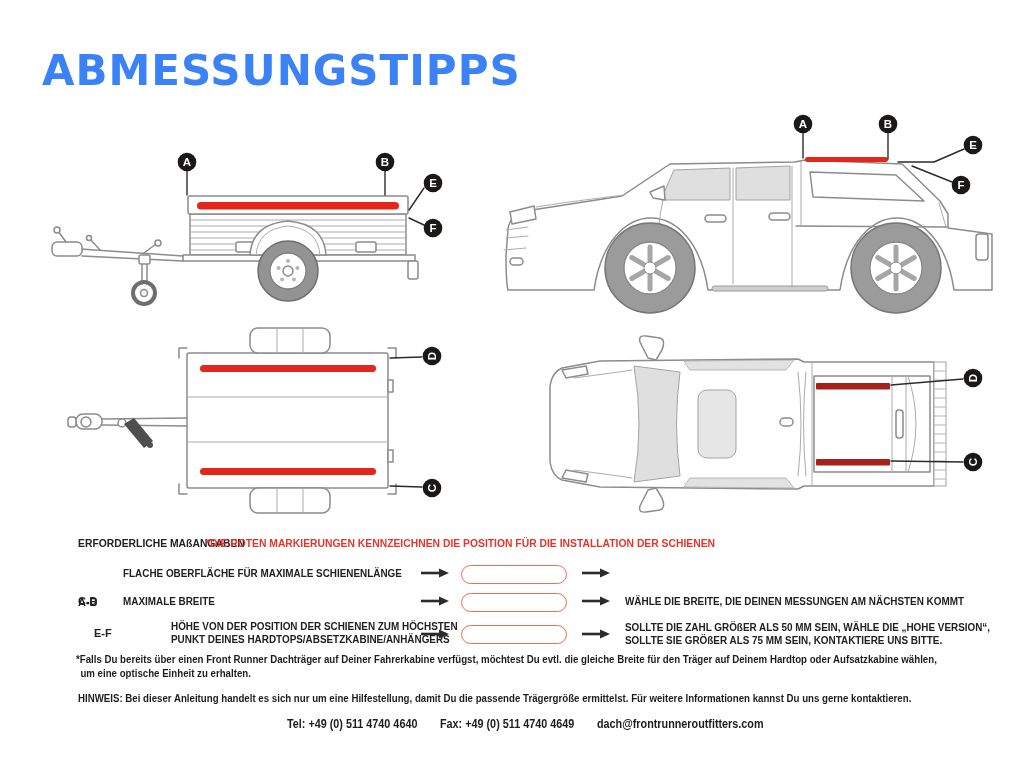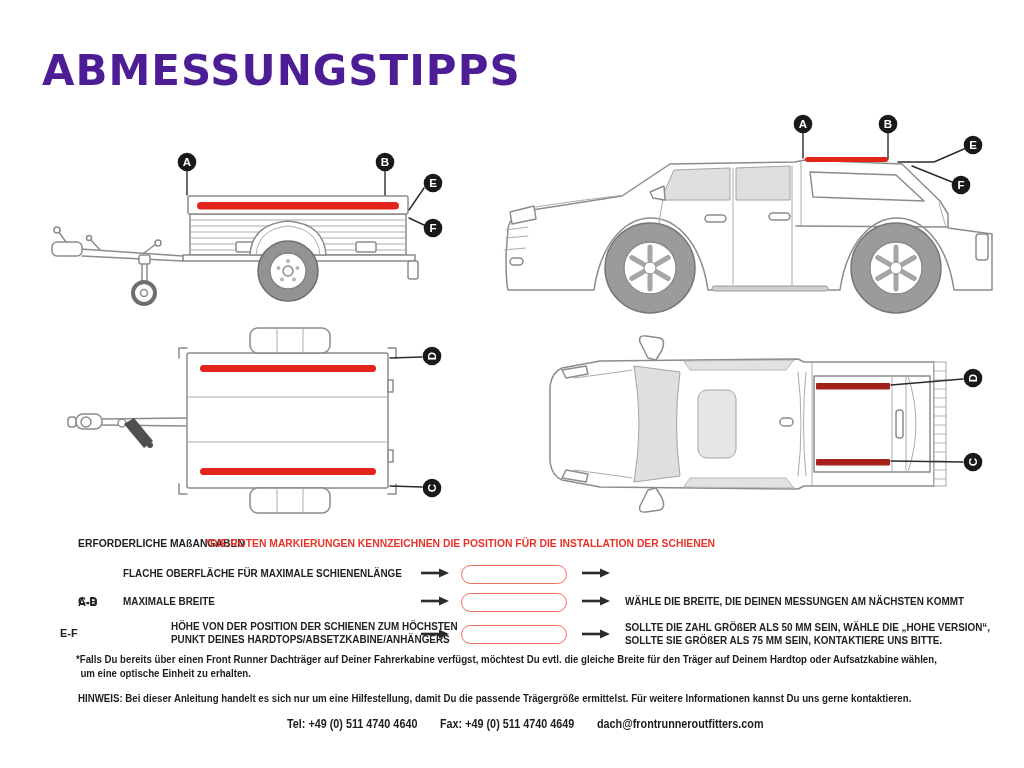--- a/index.html
+++ b/index.html
@@ -2,21 +2,21 @@
 <html><head>
 <meta charset="utf-8">
 <style>
   html,body{margin:0;padding:0;background:#ffffff;}
   .page{position:relative;width:1024px;height:768px;background:#fff;overflow:hidden;
         font-family:"Liberation Sans",sans-serif;color:#232021;}
   .abs{position:absolute;}
   .cond{transform:scaleX(.9);transform-origin:0 0;white-space:nowrap;}
   .cond88{transform:scaleX(.88);transform-origin:0 0;white-space:nowrap;}
   .title{font-family:"DejaVu Sans",sans-serif;font-weight:bold;font-size:42px;
-         letter-spacing:1px;color:#4c1d95;}
+         letter-spacing:1px;color:#3b82f6;}
   .subtitle{font-size:18px;font-weight:bold;line-height:21px;transform:scaleX(.92);
             transform-origin:0 0;white-space:nowrap;color:#1d1a1b;}
   .tbl{font-size:11px;font-weight:bold;line-height:13px;color:#232021;}
   .red{color:#E6342B;}
   .oval{position:absolute;width:104px;height:17px;border:1.5px solid #EE6D5B;border-radius:10px;background:#fff;}
   .fine{font-size:11px;font-weight:bold;line-height:13.5px;color:#1f1c1c;}
   .contact{font-size:12px;font-weight:bold;color:#1f1c1c;}
   svg{display:block;}
   svg text{font-family:"Liberation Sans",sans-serif;}
   .mletter{font-size:11.5px;font-weight:bold;fill:#ffffff;text-anchor:middle;}
@@ -283,21 +283,21 @@
     <line x1="1" y1="6" x2="19" y2="6" stroke="#2B2B2B" stroke-width="2.6"></line>
       <polygon points="19,1.5 29,6 19,10.5" fill="#2B2B2B"></polygon>
   </svg>
   <div class="oval" style="left:461px;top:593px;"></div>
   <svg class="abs" style="left:581px;top:595px;" width="30" height="12">
     <line x1="1" y1="6" x2="19" y2="6" stroke="#2B2B2B" stroke-width="2.6"></line>
       <polygon points="19,1.5 29,6 19,10.5" fill="#2B2B2B"></polygon>
   </svg>
   <div class="abs tbl cond" style="left:625px;top:595px;">WÄHLE DIE BREITE, DIE DEINEN MESSUNGEN AM NÄCHSTEN KOMMT</div>
 
-  <div class="abs tbl" style="left:60px;top:627px;">E-F</div>
+  <div class="abs tbl" style="left:94px;top:627px;">E-F</div>
   <div class="abs" style="left:123px;top:620px;margin-left:48px;">
     <div class="tbl cond">HÖHE VON DER POSITION DER SCHIENEN ZUM HÖCHSTEN</div>
     <div class="tbl cond">PUNKT DEINES HARDTOPS/ABSETZKABINE/ANHÄNGERS</div>
   </div>
   <svg class="abs" style="left:420px;top:628px;" width="30" height="12">
     <line x1="1" y1="6" x2="19" y2="6" stroke="#2B2B2B" stroke-width="2.6"></line>
       <polygon points="19,1.5 29,6 19,10.5" fill="#2B2B2B"></polygon>
   </svg>
   <div class="oval" style="left:461px;top:625px;"></div>
   <svg class="abs" style="left:581px;top:628px;" width="30" height="12">

